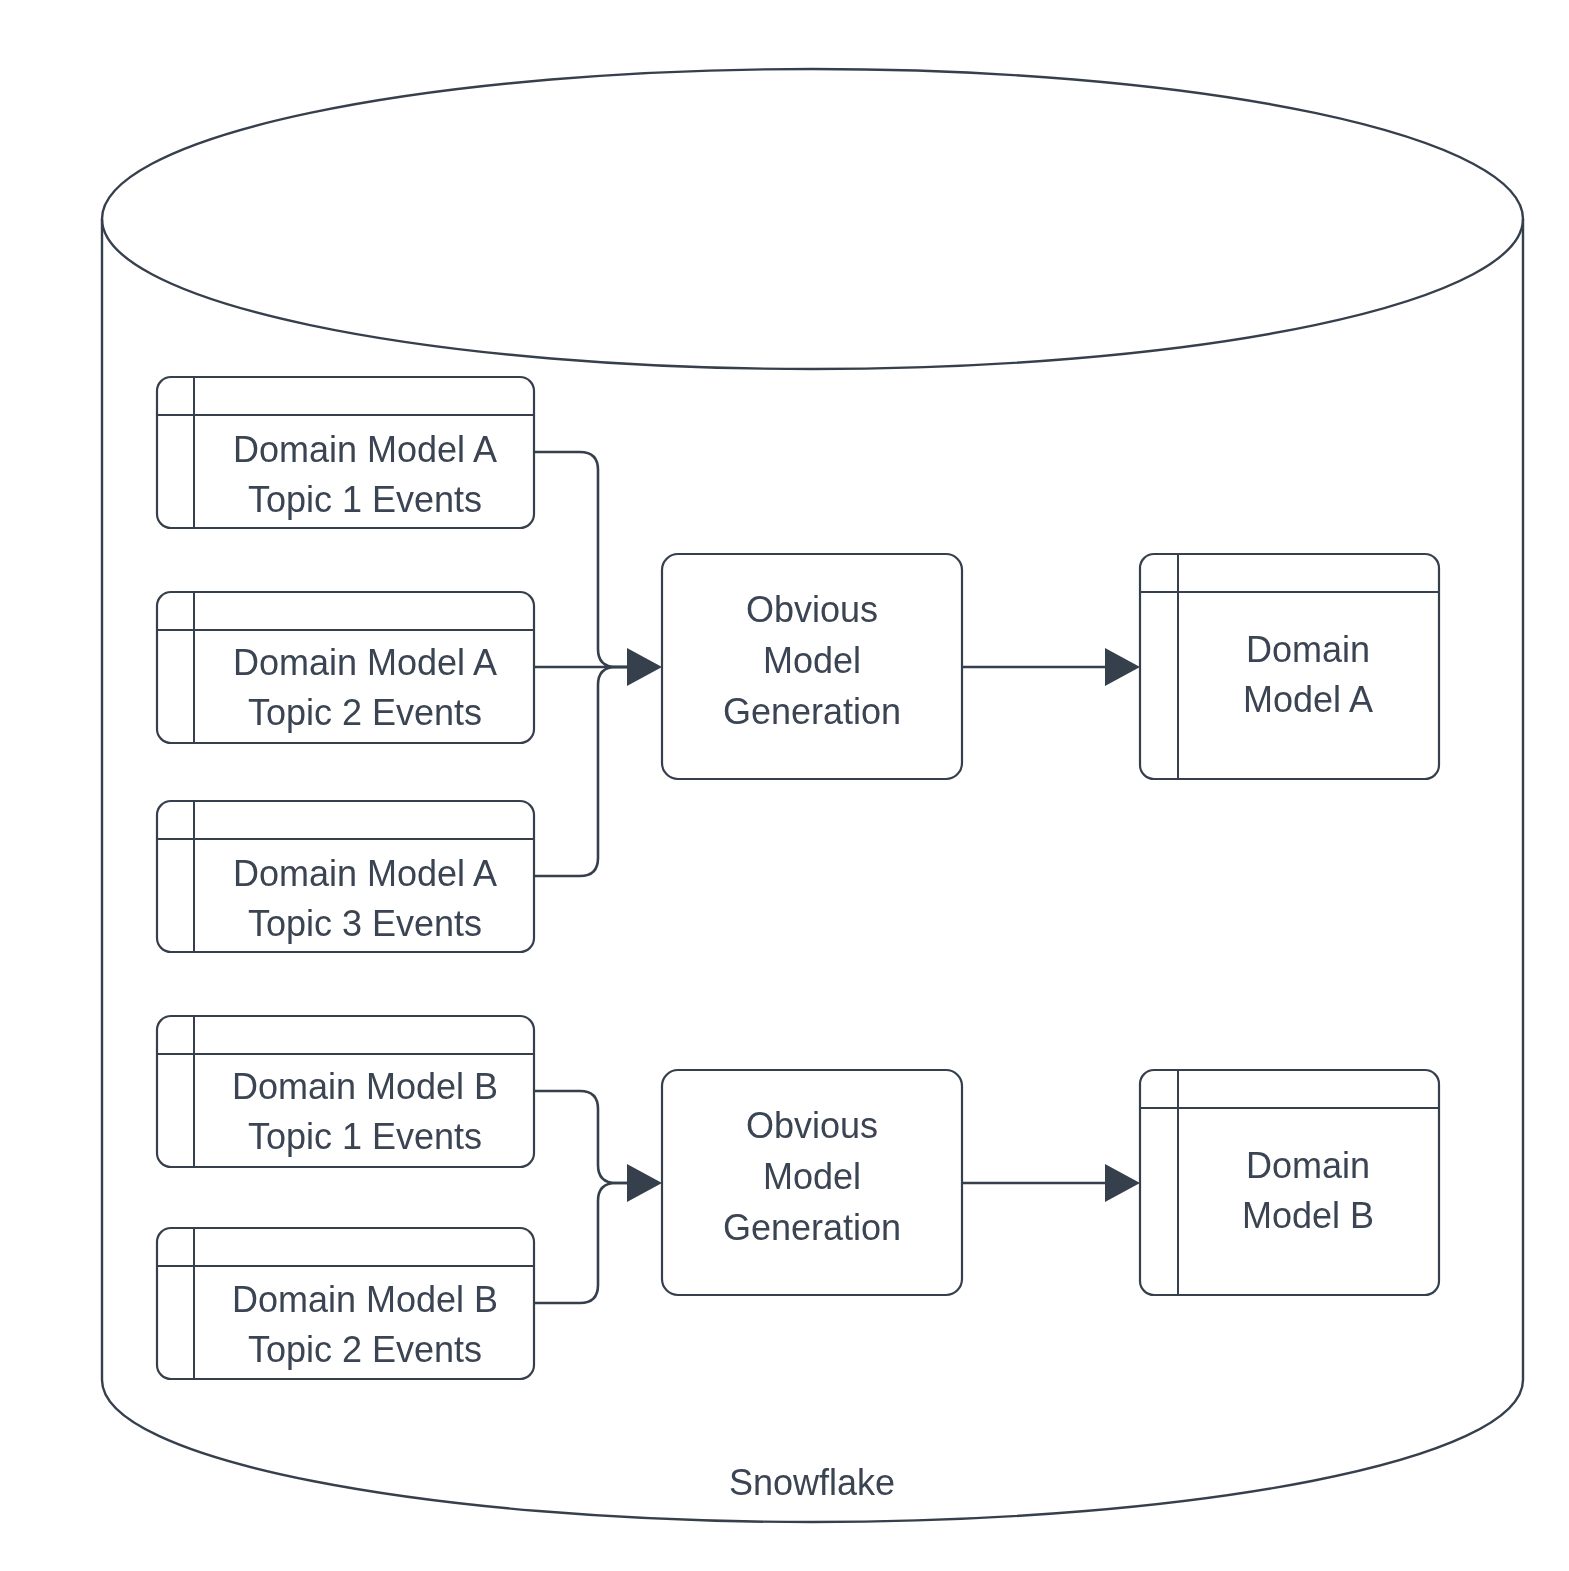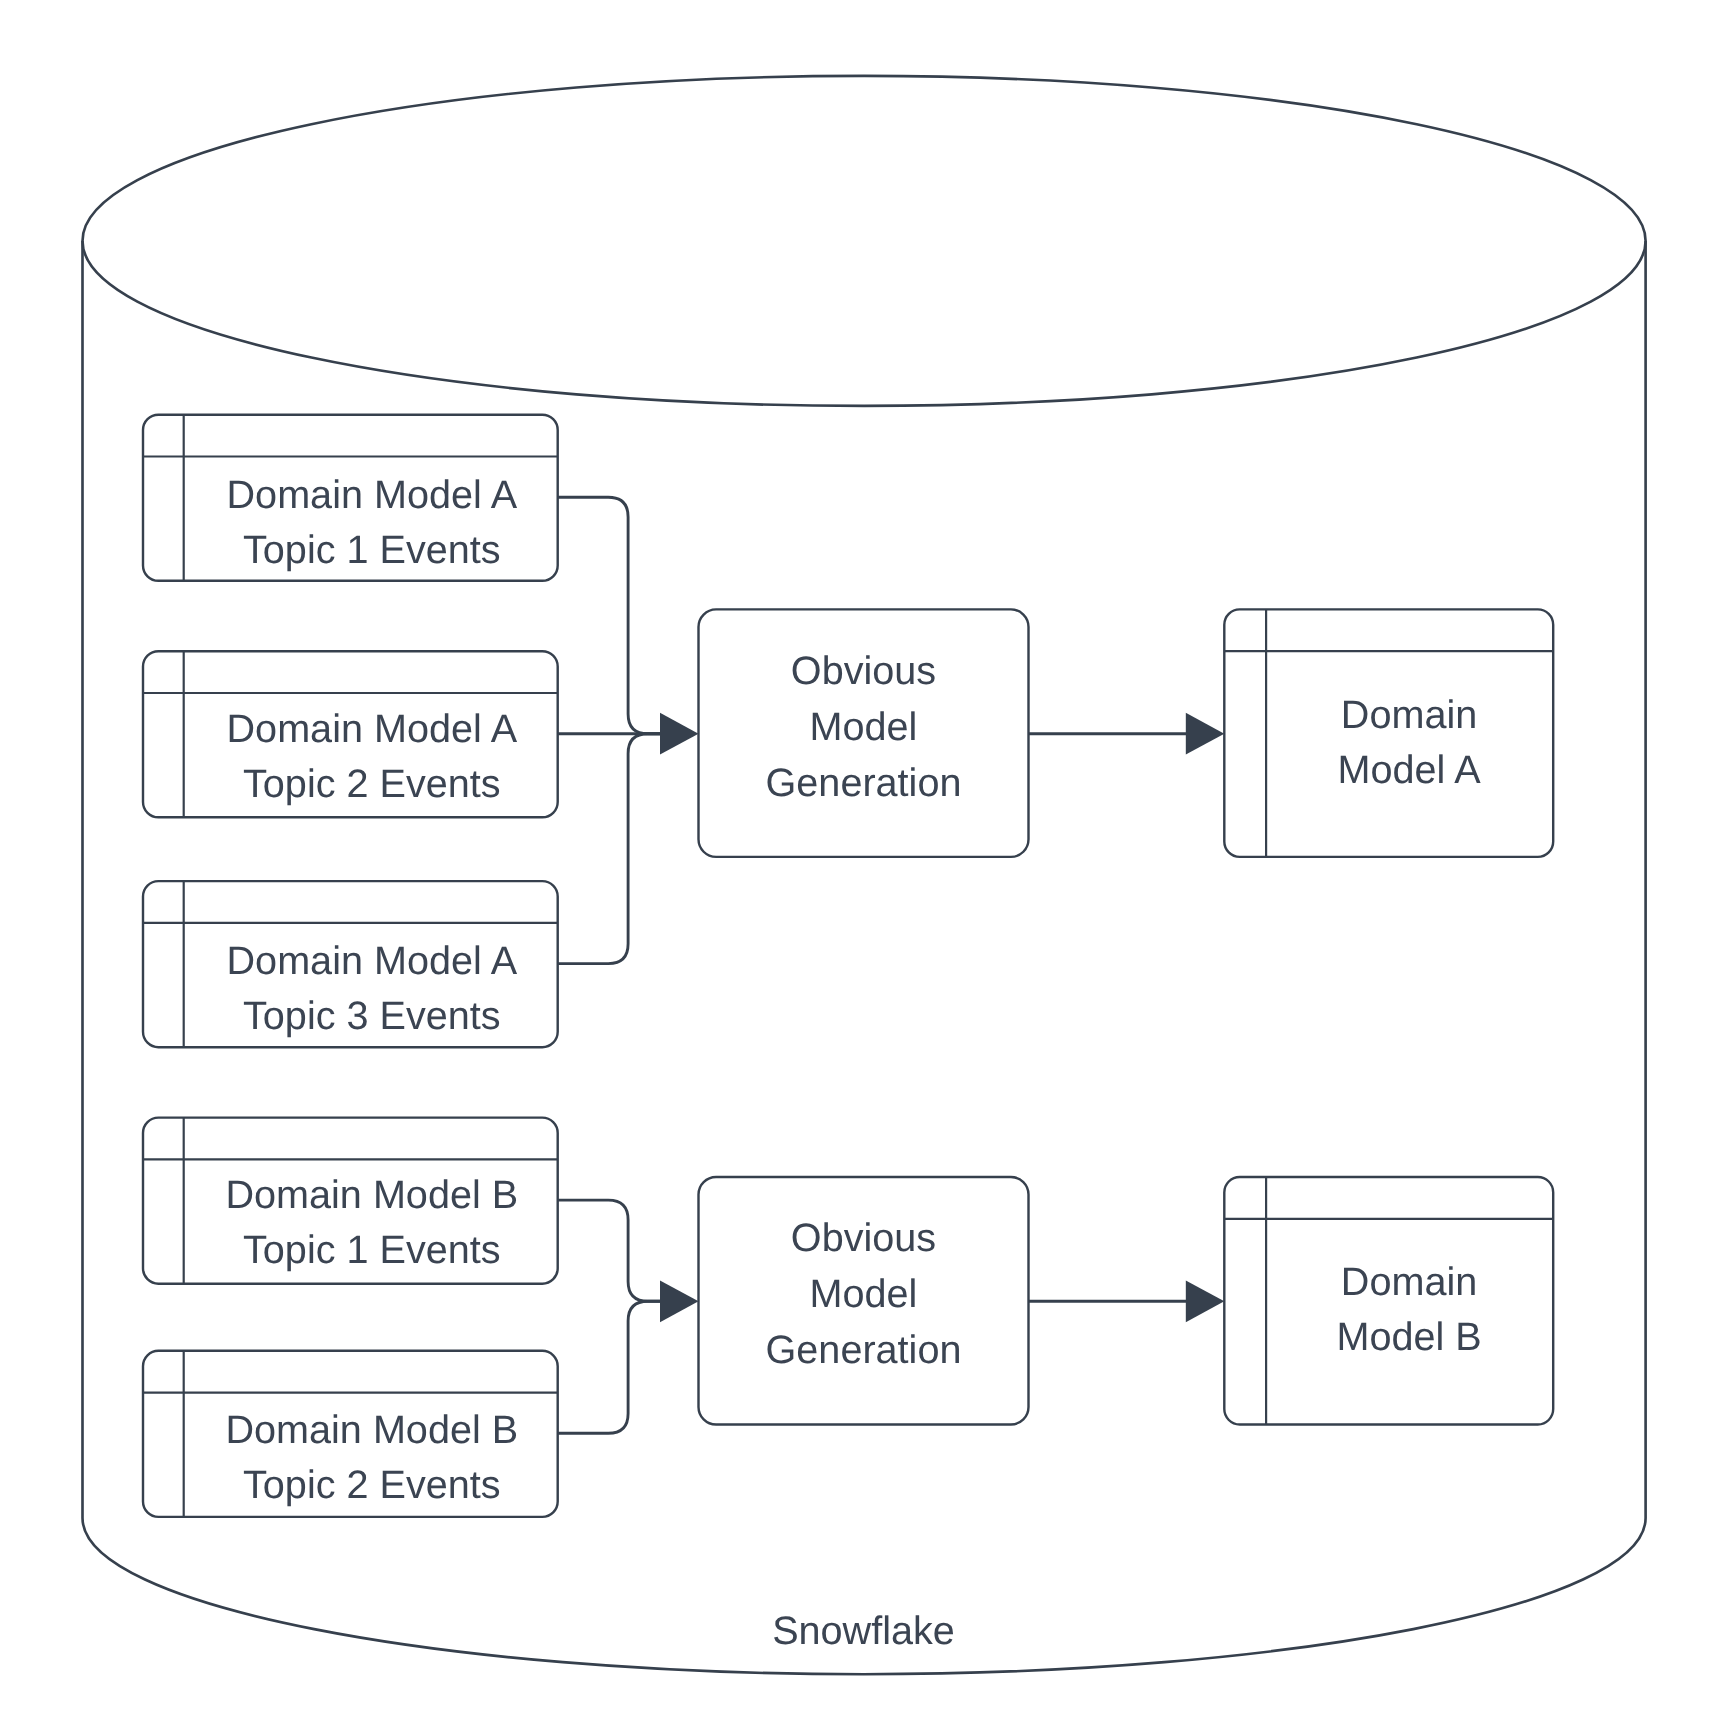--- a/index.html
+++ b/index.html
@@ -10,20 +10,21 @@
   body {
     width: 1569px;
     height: 1571px;
     font-family: "Liberation Sans", sans-serif;
     overflow: hidden;
   }
   #diagram-root {
     position: relative;
     width: 1512px;
     height: 1571px;
+    padding-left: 27px;
   }
   svg#diagram {
     display: block;
     width: 1569px;
     height: 1571px;
   }
   .shape-stroke {
     fill: #ffffff;
     stroke: #36404d;
     stroke-width: 2.2;

